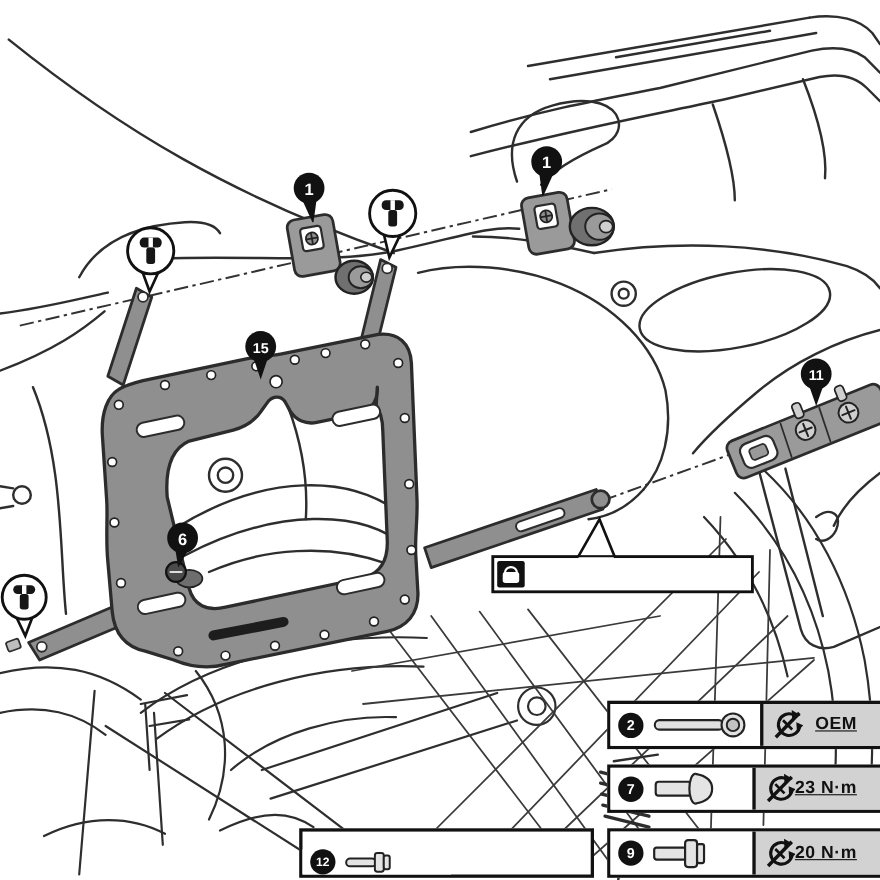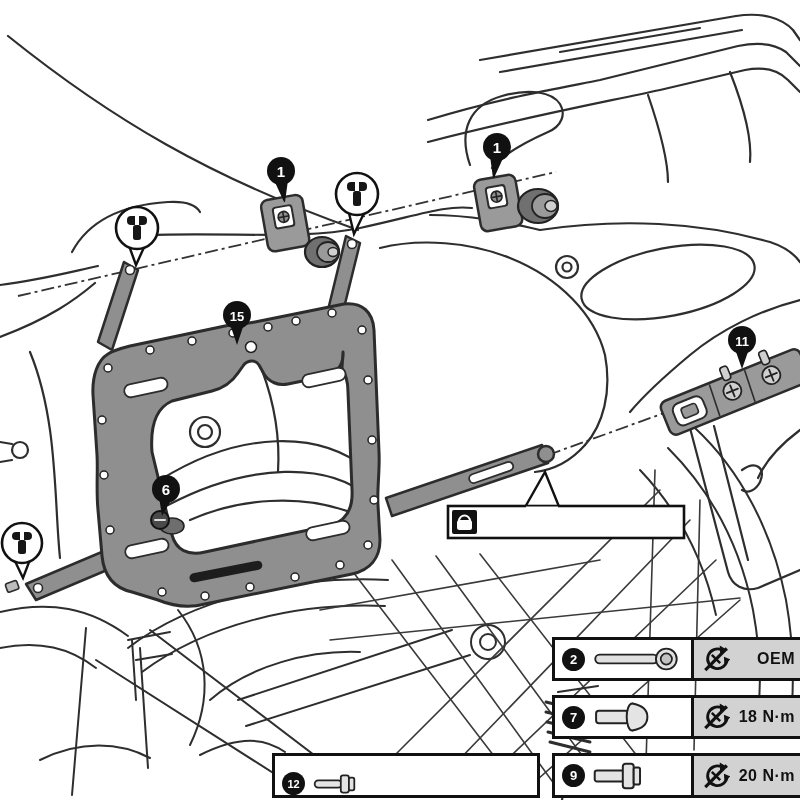--- a/index.html
+++ b/index.html
@@ -12,22 +12,22 @@
   
   .spec-row{position:absolute;display:flex;border:3px solid #111;background:#fff;
             box-sizing:border-box;align-items:stretch;}
   .spec-left{display:flex;align-items:center;background:#fff;padding-left:7px;gap:7px;}
   .spec-right{flex:1;background:#d2d2d2;border-left:3px solid #111;display:flex;
               align-items:center;padding-left:8px;}
   .badge{display:inline-flex;align-items:center;justify-content:center;
          width:23px;height:23px;border-radius:50%;background:#111;color:#fff;
          font-weight:bold;font-size:13px;flex:0 0 auto;}
   .badge.small{font-size:11px;}
-  .torque-val{margin-left:auto;margin-right:14px;font-weight:bold;font-size:16px;
-              letter-spacing:0.5px;white-space:nowrap;}
+  .torque-val{margin-left:auto;margin-right:30px;font-weight:bold;font-size:16px;
+              letter-spacing:0.5px;white-space:nowrap;text-decoration:underline;}
   svg text{font-family:"Liberation Sans",sans-serif;font-weight:bold;fill:#fff;}
 </style>
 </head>
 <body>
 
 <div class="stage">
 
 <svg style="position:absolute;width:0;height:0" aria-hidden="true">
   <defs>
     <symbol id="torque-icon" viewBox="0 0 30 30">
@@ -374,21 +374,21 @@
   <div class="spec-left" style="width:129px;">
     <span class="badge">7</span>
     <svg width="64" height="36" viewBox="0 0 70 40">
           <use href="#bolt-pan"></use>
         </svg>
   </div>
   <div class="spec-right">
     <svg width="28" height="28" viewBox="0 0 30 30">
           <use href="#torque-icon"></use>
         </svg>
-    <span class="torque-val">18 N·m</span>
+    <span class="torque-val">23 N·m</span>
   </div>
 </div>
 
 <div class="spec-row" style="left:272px;top:753px;width:268px;height:45px;">
   <div class="spec-left" style="width:128px;margin-top:16px;">
     <span class="badge small">12</span>
     <svg width="54" height="24" viewBox="0 0 60 26">
           <use href="#bolt-hex-small"></use>
         </svg>
   </div>

